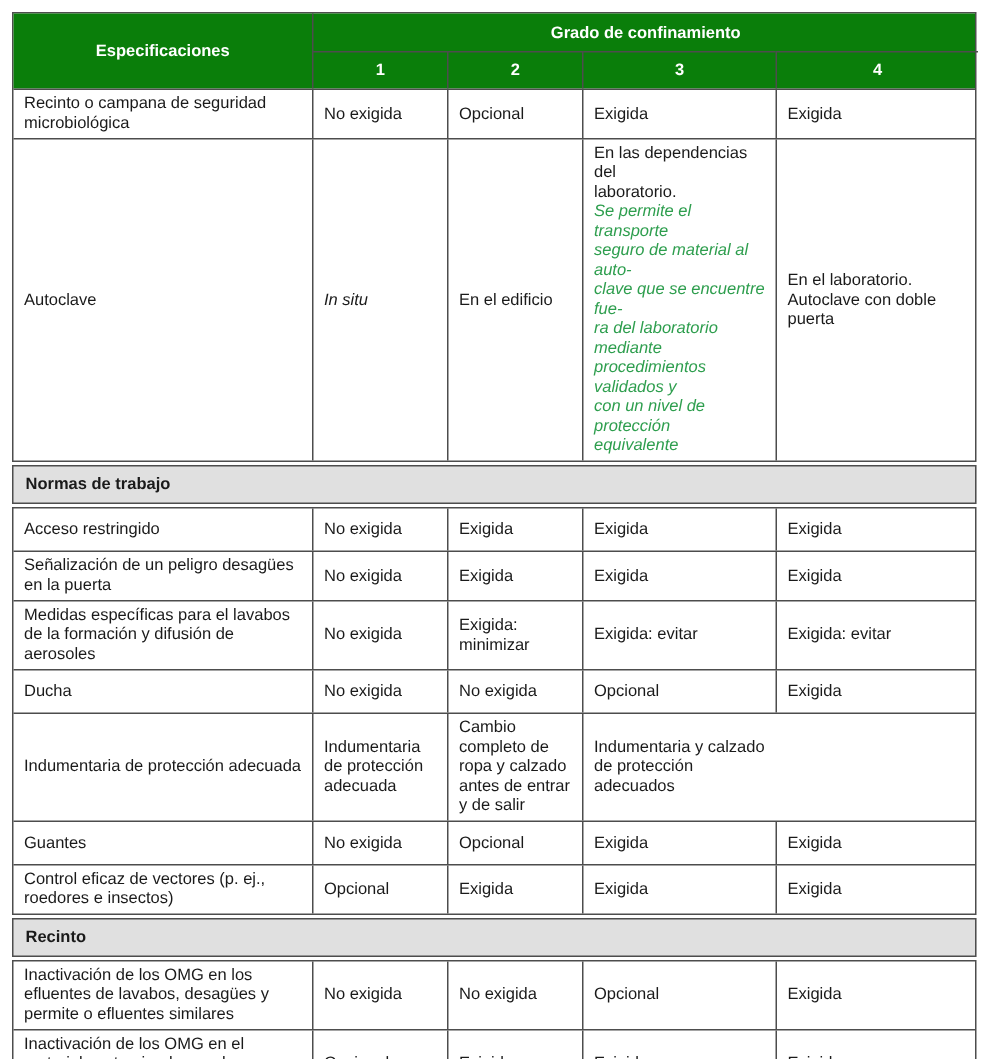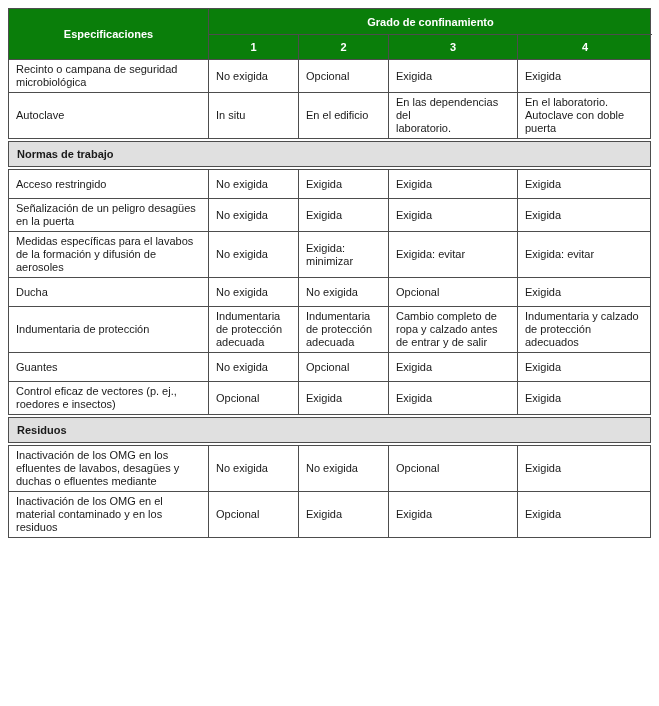--- a/index.html
+++ b/index.html
@@ -31,21 +31,21 @@
   .grade-h{grid-row:2;border-left:1px solid var(--border);border-top:1px solid var(--border);}
   .g1{grid-column:2;} .g2{grid-column:3;} .g3{grid-column:4;} .g4{grid-column:5;}
   .row{display:grid;grid-template-columns:199px 90px 90px 129px 135px;}
   .row.bt{border-top:1px solid var(--border);}
   .cell{
     padding:3px 7px;min-height:28px;box-sizing:border-box;
     display:flex;flex-direction:column;justify-content:center;
   }
   .cell:not(:first-child){border-left:1px solid var(--border);}
   .txt{white-space:pre-line;line-height:13px;}
-  .txt.it{}
+  .txt.it{font-style:italic;}
   .note{white-space:pre-line;line-height:13px;color:var(--note);font-style:italic;}
   .section-box{
     border:1px solid var(--border);background:var(--gray);
     margin:2px 0;min-height:26px;box-sizing:border-box;
     display:flex;align-items:center;padding:1px 8px;font-weight:bold;text-align:right;
   }
 </style>
 </head>
 <body>
 
@@ -95,20 +95,27 @@
           </div>
           <div class="cell">
             <div class="txt it">In situ</div>
           </div>
           <div class="cell">
             <div class="txt">En el edificio</div>
           </div>
           <div class="cell">
             <div class="txt">En las dependencias del
 laboratorio.</div>
+            <div class="note">Se permite el transporte
+seguro de material al auto-
+clave que se encuentre fue-
+ra del laboratorio mediante
+procedimientos validados y
+con un nivel de protección
+equivalente</div>
           </div>
           <div class="cell">
             <div class="txt">En el laboratorio. Autoclave con doble puerta</div>
           </div>
         </div>
       </div>
   <div class="section-box">
         <span>Normas de trabajo</span>
       </div>
       <div class="block">
@@ -175,23 +182,20 @@
           </div>
           <div class="cell">
             <div class="txt">Opcional</div>
           </div>
           <div class="cell">
             <div class="txt">Exigida</div>
           </div>
         </div>
         <div class="row bt">
           <div class="cell">
-            <div class="txt">Indumentaria de protección</div>
-          </div>
-          <div class="cell">
             <div class="txt">Indumentaria de protección adecuada</div>
           </div>
           <div class="cell">
             <div class="txt">Indumentaria de protección adecuada</div>
           </div>
           <div class="cell">
             <div class="txt">Cambio completo de ropa y calzado antes de entrar y de salir</div>
           </div>
           <div class="cell">
             <div class="txt">Indumentaria y calzado de protección adecuados</div>
@@ -226,26 +230,26 @@
           </div>
           <div class="cell">
             <div class="txt">Exigida</div>
           </div>
           <div class="cell">
             <div class="txt">Exigida</div>
           </div>
         </div>
       </div>
       <div class="section-box">
-        <span>Residuos</span>
+        <span>Recinto</span>
       </div>
       <div class="block">
         <div class="row">
           <div class="cell">
-            <div class="txt">Inactivación de los OMG en los efluentes de lavabos, desagües y duchas o efluentes mediante</div>
+            <div class="txt">Inactivación de los OMG en los efluentes de lavabos, desagües y permite o efluentes similares</div>
           </div>
           <div class="cell">
             <div class="txt">No exigida</div>
           </div>
           <div class="cell">
             <div class="txt">No exigida</div>
           </div>
           <div class="cell">
             <div class="txt">Opcional</div>
           </div>

